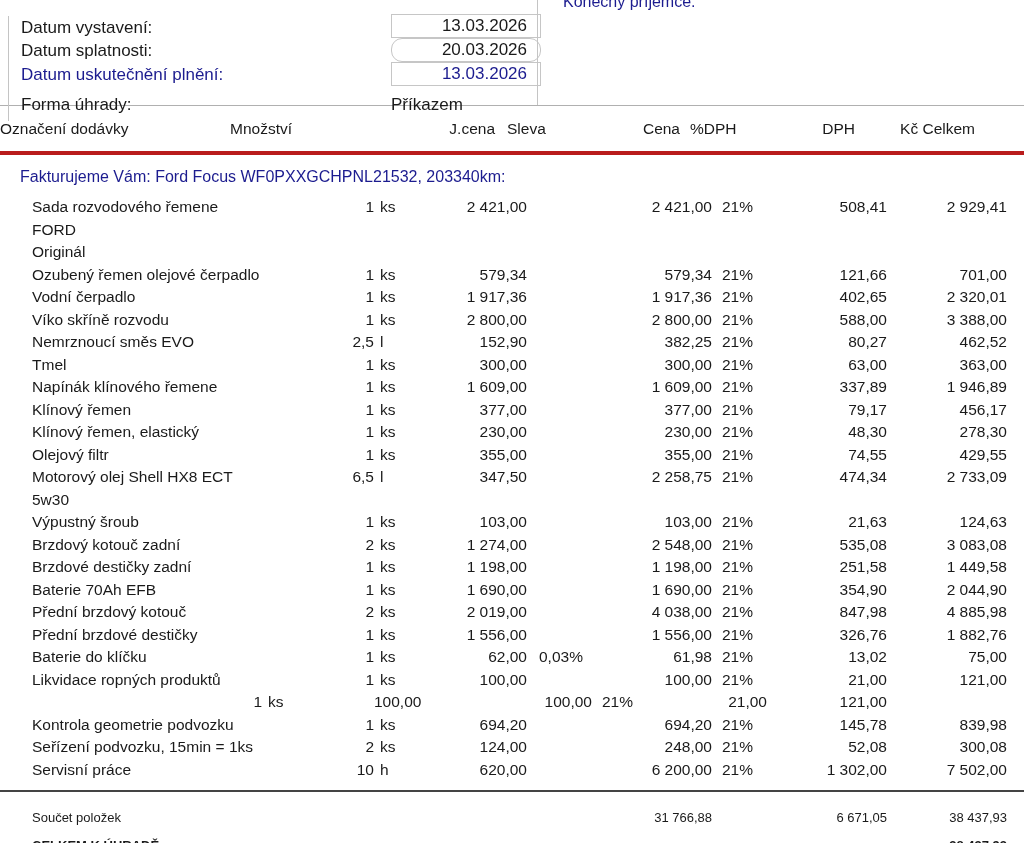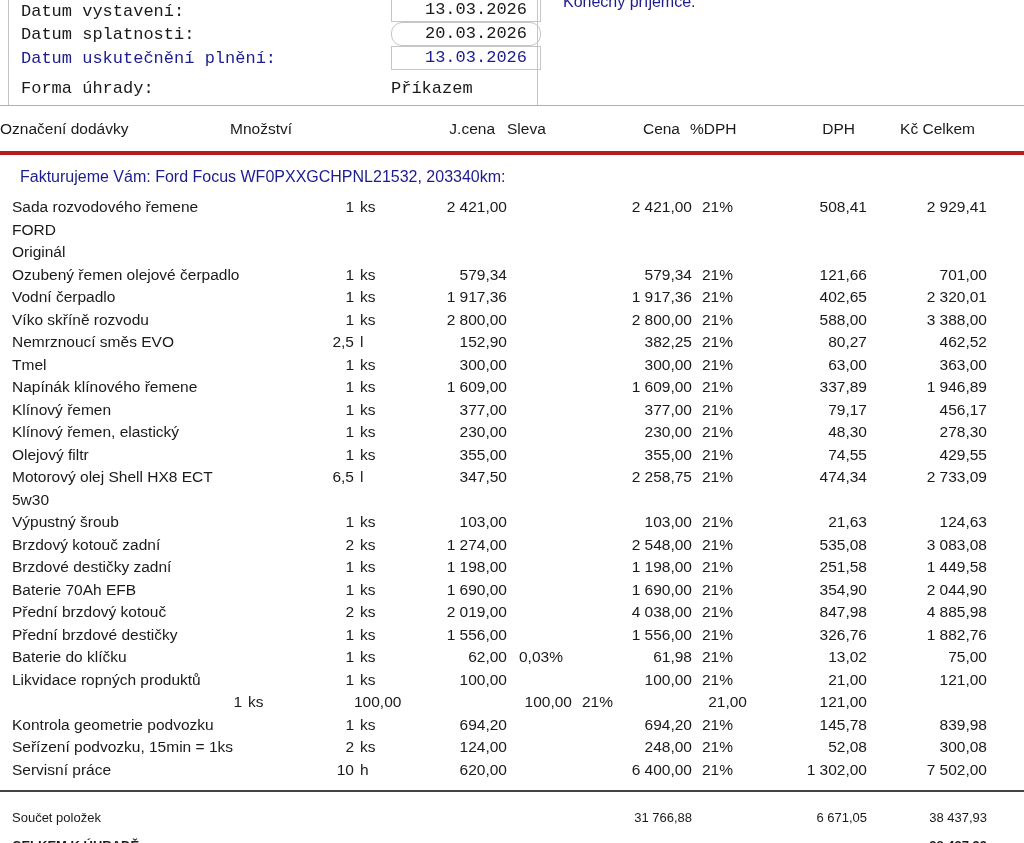--- a/index.html
+++ b/index.html
@@ -8,23 +8,22 @@
     font-family:"Liberation Sans","DejaVu Sans",sans-serif;
     color:#1a1a1a;
   }
   .navy{color:#1c1c8f;}
 
   
   .top-section{
     position:relative;height:105px;border-bottom:1px solid #b0b0b0;
   }
   .top-left{
-    position:absolute;left:8px;top:0;width:529px;height:105px;
+    position:absolute;left:8px;top:16px;width:529px;height:105px;
     border-left:1px solid #c4c4c4;
-    font-family:Liberation Mono, monospace;
   }
   .top-divider{
     position:absolute;left:537px;top:0;width:0;height:105px;
     border-left:1px solid #c4c4c4;
   }
   .field-label{
     position:absolute;left:12px;font-size:17px;white-space:nowrap;
   }
   .date-box{
     position:absolute;left:382px;width:135px;height:22px;
@@ -36,21 +35,21 @@
     font-size:17px;white-space:nowrap;
   }
   .recipient-label{
     position:absolute;left:563px;top:-7px;font-size:16px;white-space:nowrap;
   }
 
   
   .grid{
     display:grid;
     grid-template-columns:230px 112px 30px 123px 65px 120px 55px 120px 120px;
-    padding-left:12px;align-items:start;
+    padding-left:32px;align-items:start;
   }
   .c-num{text-align:right;}
   .c-unit{padding-left:6px;}
   .c-sleva{padding-left:12px;}
   .c-dphpct{padding-left:10px;}
 
   .table-header{
     font-size:15.5px;
     padding:14px 0 13px;
     border-bottom:4px solid #b91c1c;
@@ -371,21 +370,21 @@
     <div class="c-num">52,08</div>
     <div class="c-num">300,08</div>
   </div>
 
   <div class="grid trow">
     <div class="c-desc"><span class="l1">Servisní práce</span></div>
     <div class="c-num">10</div>
     <div class="c-unit">h</div>
     <div class="c-num">620,00</div>
     <div class="c-sleva"></div>
-    <div class="c-num">6 400,00</div>
+    <div class="c-num">6 200,00</div>
     <div class="c-dphpct">21%</div>
     <div class="c-num">1 302,00</div>
     <div class="c-num">7 502,00</div>
   </div>
 </div>
 
 <div class="footer">
   <div class="grid trow subtotal-row">
     <div class="c-desc">Součet položek</div>
     <div></div>

